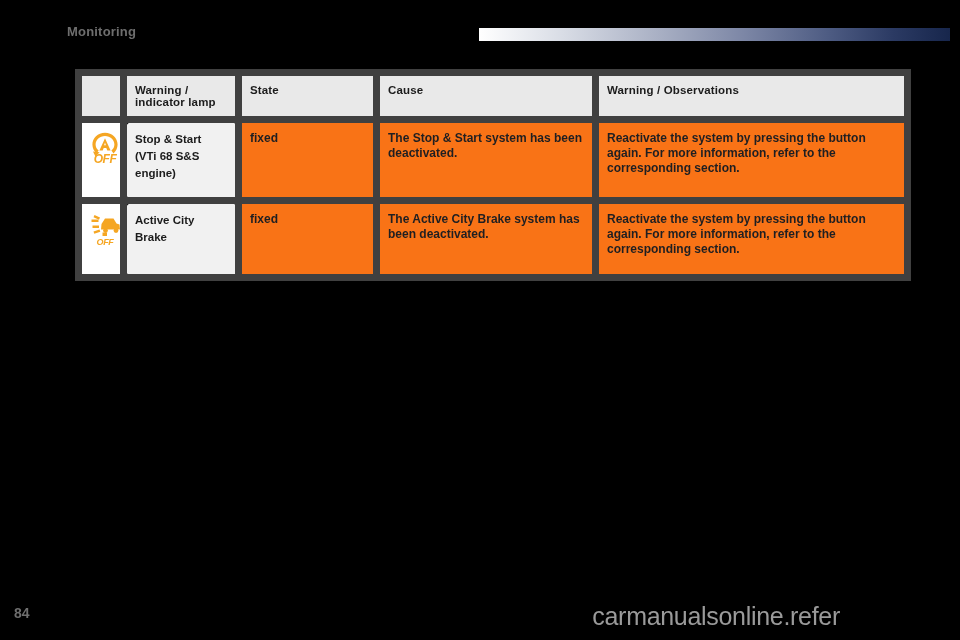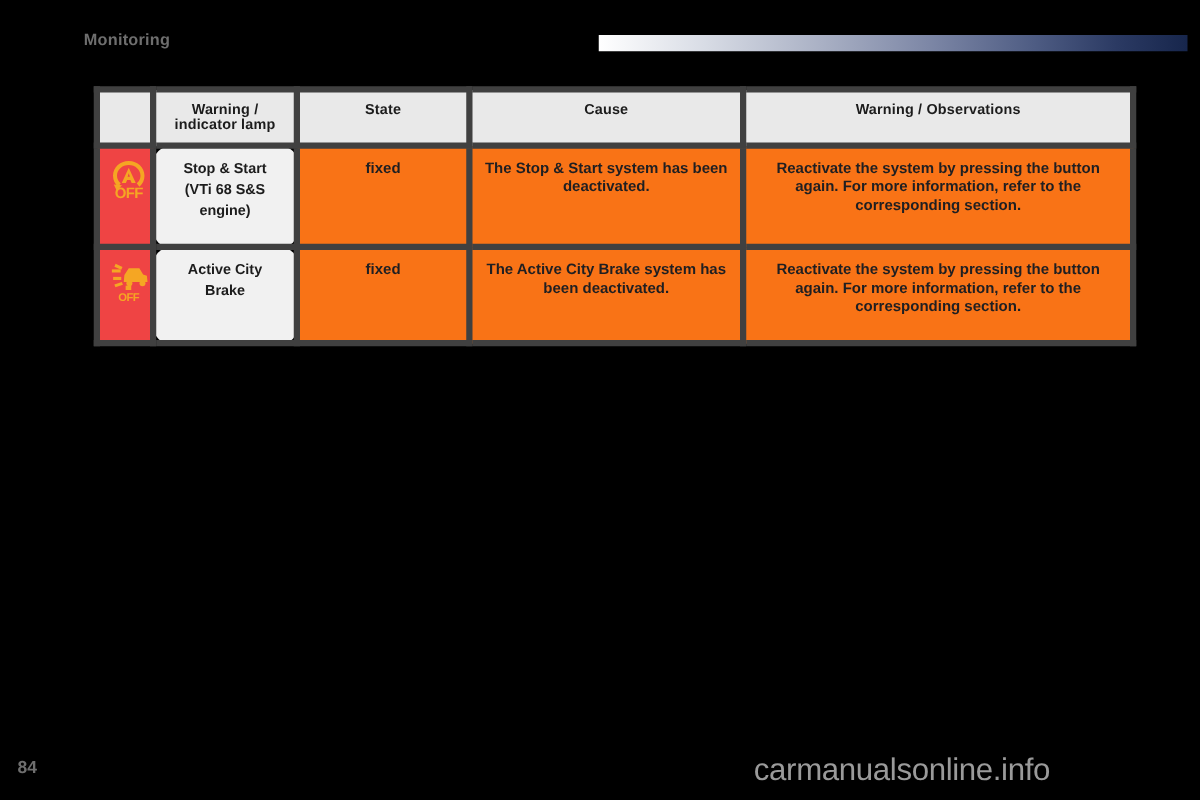--- a/index.html
+++ b/index.html
@@ -45,46 +45,46 @@
   #lamp-table {
     position: absolute;
     left: 75px;
     top: 69px;
     width: 829px;
     border-collapse: collapse;
     table-layout: fixed;
   }
 
   #lamp-table td, #lamp-table th {
-    border: 5px solid #404040;
+    border: 7px solid #404040;
     vertical-align: top;
     padding: 8px;
-    text-align: center;
   }
 
   
   .thead-cell {
     background: #e9e9e9;
     color: #1c1c1c;
     font-size: 11.5px;
     font-weight: bold;
     text-align: left;
     padding: 9px 10px 10px 10px;
     letter-spacing: 0.15px;
     height: 31px;
   }
   .th-icon { background: #e9e9e9; }
 
   
   .cell-icon {
-    background: #ef4444;
+    background: #ffffff;
     width: 45px;
     text-align: center;
     vertical-align: top;
     padding-top: 7px;
+    font-style: italic;
   }
 
   .cell-lamp {
     background: #f1f1f1;
     color: #1c1c1c;
     font-size: 11.5px;
     font-weight: bold;
     line-height: 17px;
     padding: 9px 10px 10px 11px;
     border-radius: 13px;
@@ -211,15 +211,15 @@
         </td>
         <td class="cell-dark">fixed</td>
         <td class="cell-dark">The Active City Brake system has been deactivated.</td>
         <td class="cell-dark">Reactivate the system by pressing the button again. For more information, refer to the corresponding section.</td>
       </tr>
     </tbody>
   </table>
 
   <div id="page-number">84</div>
 
-  <div id="watermark">carmanualsonline.info</div>
+  <div id="watermark">carmanualsonline.refer</div>
 
 </div>
 
 </body></html>

